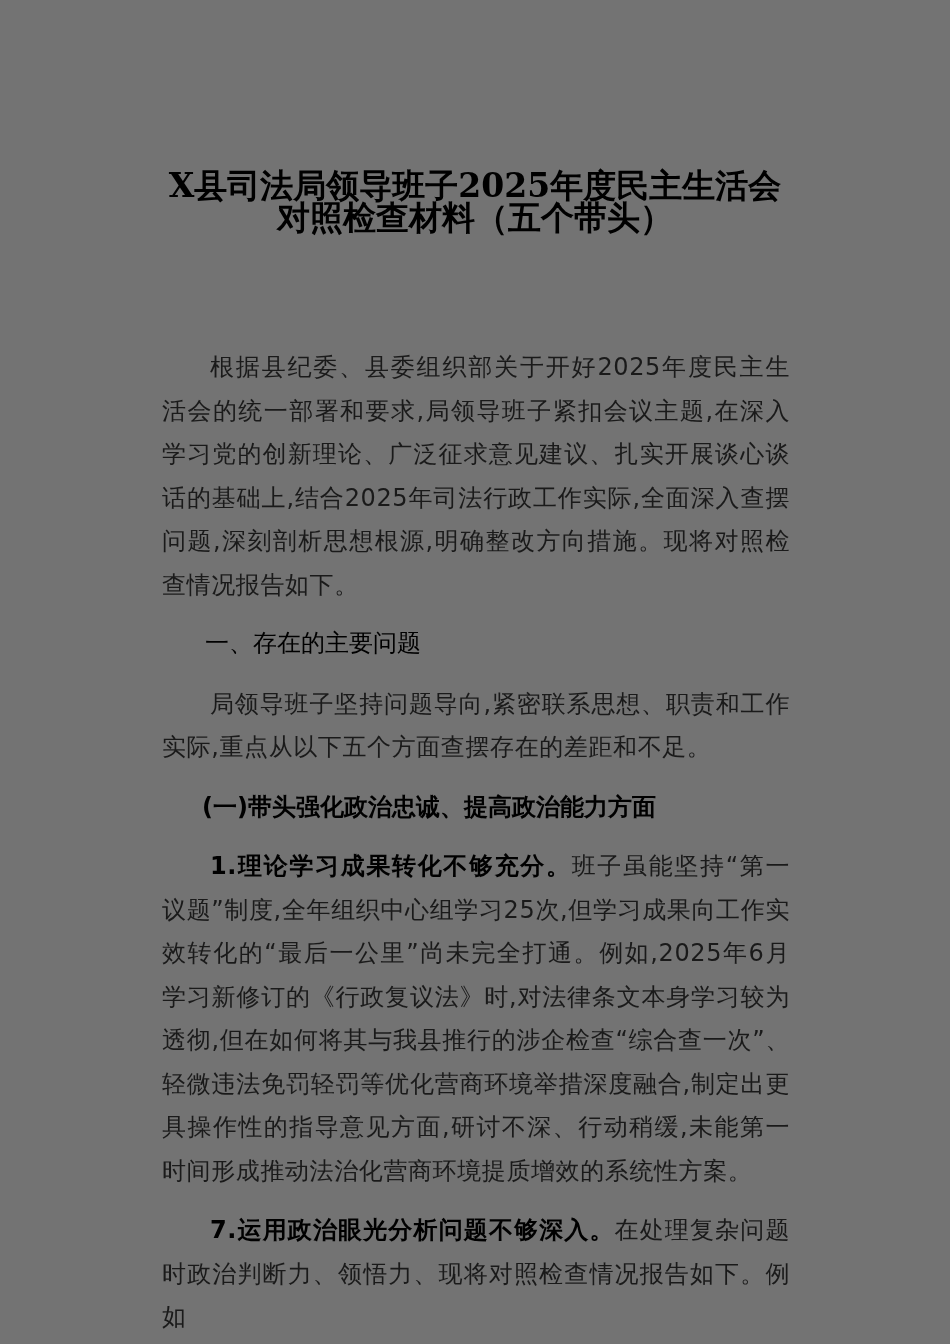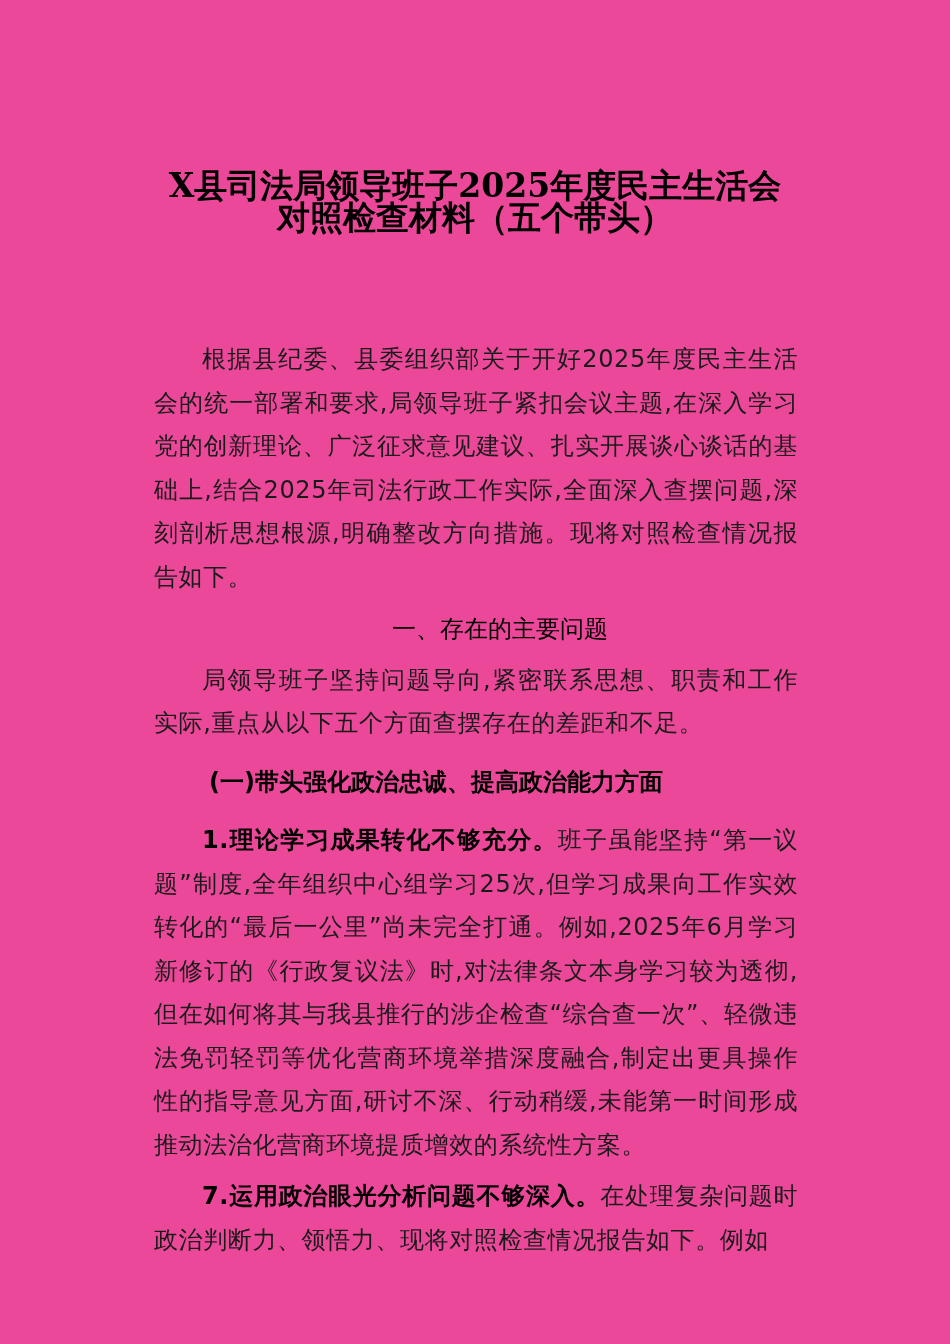--- a/index.html
+++ b/index.html
@@ -14,21 +14,21 @@
       overflow: hidden;
       font-family: "DejaVu Serif", "Liberation Serif", serif;
       color: #111111;
     }
     .page {
       position: absolute;
       left: 0;
       top: 0;
       width: 950px;
       height: 1344px;
-      background: #ec4899;
+      background: #737373;
     }
     .title {
       position: absolute;
       left: 120px;
       width: 710px;
       text-align: center;
       font-family: "DejaVu Serif", "Liberation Serif", serif;
       font-weight: bold;
       font-size: 33px;
       line-height: 40px;
@@ -38,43 +38,42 @@
     }
     .title.l1 { top: 166px; }
     .title.l2 { top: 198px; }
     .body {
       position: absolute;
       left: 146px;
       top: 330px;
       width: 660px;
     }
     .p {
-      margin: 8px;
+      margin: 16px;
       font-size: 24px;
       line-height: 43.5px;
       text-indent: 48px;
       text-align: justify;
       text-align-last: left;
       letter-spacing: 0.6px;
       font-family: "DejaVu Sans", "Liberation Sans", sans-serif;
       font-weight: normal;
       color: #1a1a1a;
     }
     .h1 {
-      margin: 0;
+      margin: 11px;
       font-size: 24px;
       line-height: 43.5px;
       text-indent: 48px;
-      font-family: Liberation Sans, sans-serif;
+      font-family: Liberation Mono, monospace;
       font-weight: normal;
       color: #000;
-      text-align: center;
     }
     .h2 {
-      margin: 15px;
+      margin: 8px;
       font-size: 24px;
       line-height: 43.5px;
       text-indent: 48px;
       font-family: "DejaVu Sans", "Liberation Sans", sans-serif;
       font-weight: bold;
       color: #000;
     }
     .b {
       font-weight: bold;
       color: #000;

